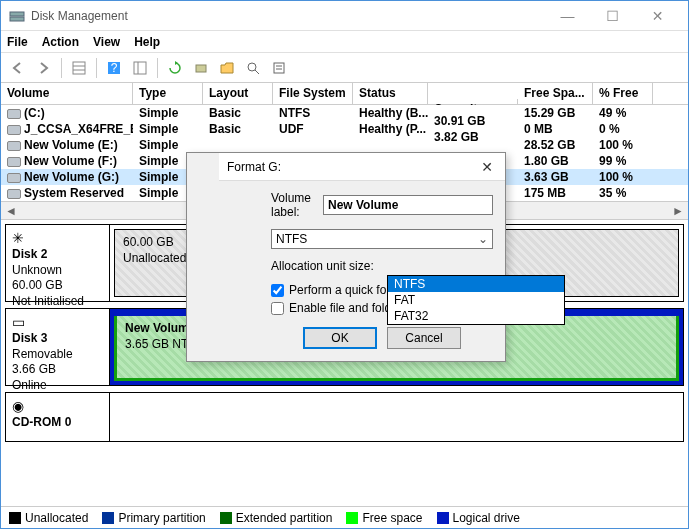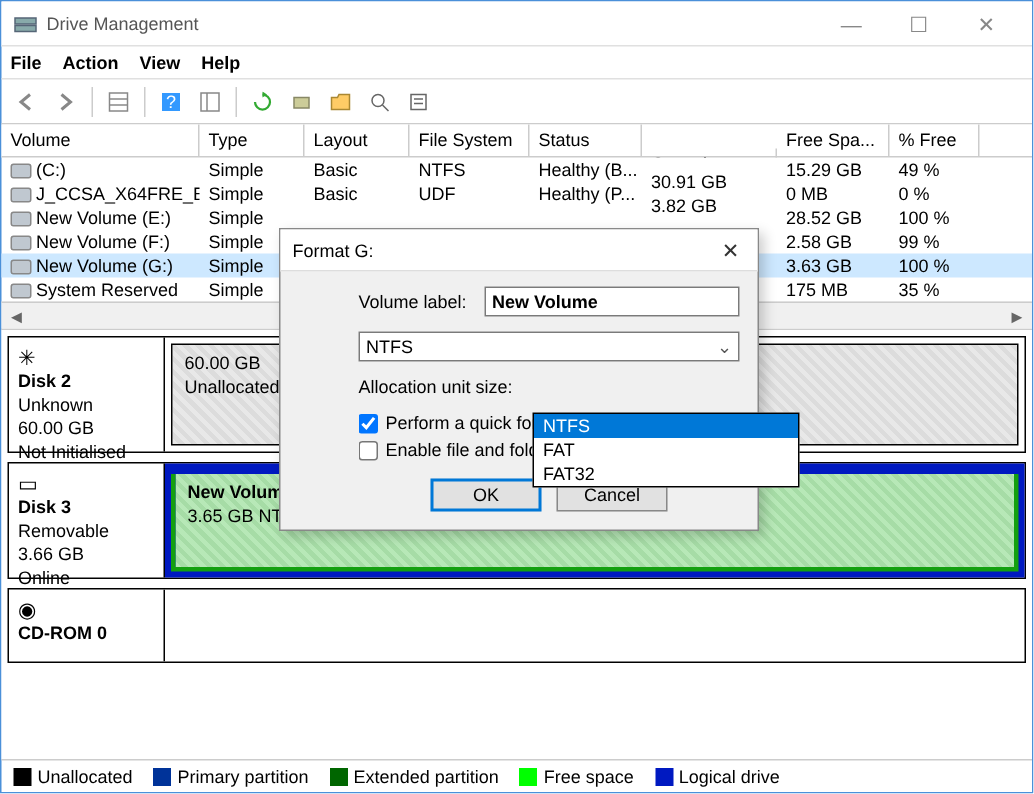--- a/index.html
+++ b/index.html
@@ -8,21 +8,21 @@
 .titlebar { height: 30px; background: #fff; display: flex; align-items: center; padding: 0 8px; border-bottom: 1px solid #e0e0e0; }
 .titlebar-icon { width: 16px; height: 16px; margin-right: 6px; }
 .titlebar-title { flex: 1; color: #555; font-size: 12px; }
 .titlebar-btns { display: flex; gap: 0; }
 .titlebar-btn { width: 45px; height: 28px; display: flex; align-items: center; justify-content: center; color: #888; font-size: 14px; }
 .menubar { height: 22px; display: flex; align-items: center; padding: 0 6px; gap: 14px; border-bottom: 1px solid #e0e0e0; }
 .menubar span { color: #000; font-size: 12px; font-weight: bold; }
 .toolbar { height: 30px; display: flex; align-items: center; padding: 0 6px; gap: 4px; border-bottom: 1px solid #ccc; }
 .tb-btn { width: 22px; height: 22px; display: flex; align-items: center; justify-content: center; color: #666; border: 1px solid transparent; }
 .tb-sep { width: 1px; height: 20px; background: #ccc; margin: 0 2px; }
-.grid { border-bottom: 1px solid #ccc; }
+.grid { border-bottom: 1px solid #ccc; font-weight: bold; }
 .grid-header { display: flex; background: #fff; border-bottom: 1px solid #ccc; height: 22px; }
 .grid-header .col { border-right: 1px solid #ccc; padding: 3px 6px; font-size: 12px; color: #000; overflow: hidden; white-space: nowrap; }
 .grid-body { }
 .grid-row { display: flex; height: 16px; align-items: center; }
 .grid-row .col { padding: 0 6px; font-size: 12px; overflow: hidden; white-space: nowrap; }
 .grid-row.sel { background: #cde8ff; }
 .col-vol { width: 132px; }
 .col-lay { width: 70px; }
 .col-typ { width: 70px; }
 .col-fs  { width: 80px; }
@@ -38,21 +38,21 @@
 .diskrow.short { height: 50px; overflow:hidden;}
 .diskinfo { width: 104px; border-right: 1px solid #000; padding: 4px 6px; font-size: 12px; line-height: 1.3; }
 .diskinfo .dicon{ font-size:14px;}
 .diskpart { flex: 1; display: flex; padding: 4px; gap: 0; }
 .partbox { border: 1px solid #000; padding: 5px 8px; font-size: 12px; line-height: 1.3; position:relative;}
 .partbox.unalloc { background: repeating-linear-gradient(45deg,#e8e8e8,#e8e8e8 3px,#dcdcdc 3px,#dcdcdc 6px); flex:1;}
 .partbox.logical { flex:1; border: 3px solid #14a010; }
 .partbox.logical::before{content:'';position:absolute;top:-6px;left:-6px;right:-6px;height:6px;background:#0019c1;}
 .legend { height: 22px; border-top: 1px solid #ccc; display: flex; align-items: center; padding: 0 8px; gap: 14px; font-size: 12px;}
 .legend .sw { width: 12px; height: 12px; display: inline-block; margin-right: 4px; vertical-align: middle;}
-.dialog { position: absolute; left: 186px; top: 152px; width: 320px; background: #f0f0f0; border: 1px solid #888; box-shadow: 3px 3px 8px rgba(0,0,0,0.2); }
+.dialog { position: absolute; left: 186px; top: 152px; width: 320px; background: #f0f0f0; border: 1px solid #888; box-shadow: 3px 3px 8px rgba(0,0,0,0.2); padding-left: 32px; }
 .dlg-title { height: 28px; display: flex; align-items: center; padding: 0 8px; background:#fff; border-bottom:1px solid #ddd;}
 .dlg-title span { flex:1; font-size: 12px; }
 .dlg-close { width:20px; font-size:14px; color:#333; text-align:center;}
 .dlg-body { padding: 10px 12px 12px 12px; margin-left: 40px; }
 .dlg-row { display: flex; align-items: center; margin-bottom: 10px; }
 .dlg-label { width: 110px; font-size: 12px; }
 .dlg-input { flex:1; height: 20px; border: 1px solid #7a7a7a; background:#fff; padding: 0 4px; font-size:12px;font-weight:bold;}
 .dlg-select { flex:1; height: 20px; border: 1px solid #7a7a7a; background:#fff; padding: 0 4px; font-size:12px; position:relative; display:flex; align-items:center;}
 .dlg-select .chev{ position:absolute; right:4px; color:#555;}
 .dropdown { position:absolute; left: 128px; top: 94px; width: 178px; background:#fff; border:1px solid #000; z-index:10;}
@@ -69,21 +69,21 @@
 <body>
 
 <div class="window">
   <div class="titlebar">
     <span class="titlebar-icon">
       <svg width="16" height="16">
           <rect x="1" y="4" width="14" height="4" fill="#8aa" stroke="#567"></rect>
           <rect x="1" y="9" width="14" height="4" fill="#8aa" stroke="#567"></rect>
         </svg>
     </span>
-    <span class="titlebar-title">Drive Management</span>
+    <span class="titlebar-title">Disk Management</span>
     <div class="titlebar-btns">
       <div class="titlebar-btn">—</div>
       <div class="titlebar-btn">☐</div>
       <div class="titlebar-btn">✕</div>
     </div>
   </div>
 
   <div class="menubar">
     <span>File</span>
     <span>Action</span>
@@ -197,21 +197,21 @@
           <div class="col col-fre">28.52 GB</div>
           <div class="col col-pct">100 %</div>
         </div>
         <div class="grid-row">
           <div class="col col-vol"><span class="vol-icon"></span>New Volume (F:)</div>
           <div class="col col-lay">Simple</div>
           <div class="col col-typ"></div>
           <div class="col col-fs"></div>
           <div class="col col-sta"></div>
           <div class="col col-cap"></div>
-          <div class="col col-fre">2.58 GB</div>
+          <div class="col col-fre">1.80 GB</div>
           <div class="col col-pct">99 %</div>
         </div>
         <div class="grid-row sel">
           <div class="col col-vol"><span class="vol-icon"></span>New Volume (G:)</div>
           <div class="col col-lay">Simple</div>
           <div class="col col-typ"></div>
           <div class="col col-fs"></div>
           <div class="col col-sta"></div>
           <div class="col col-cap"></div>
           <div class="col col-fre">3.63 GB</div>

